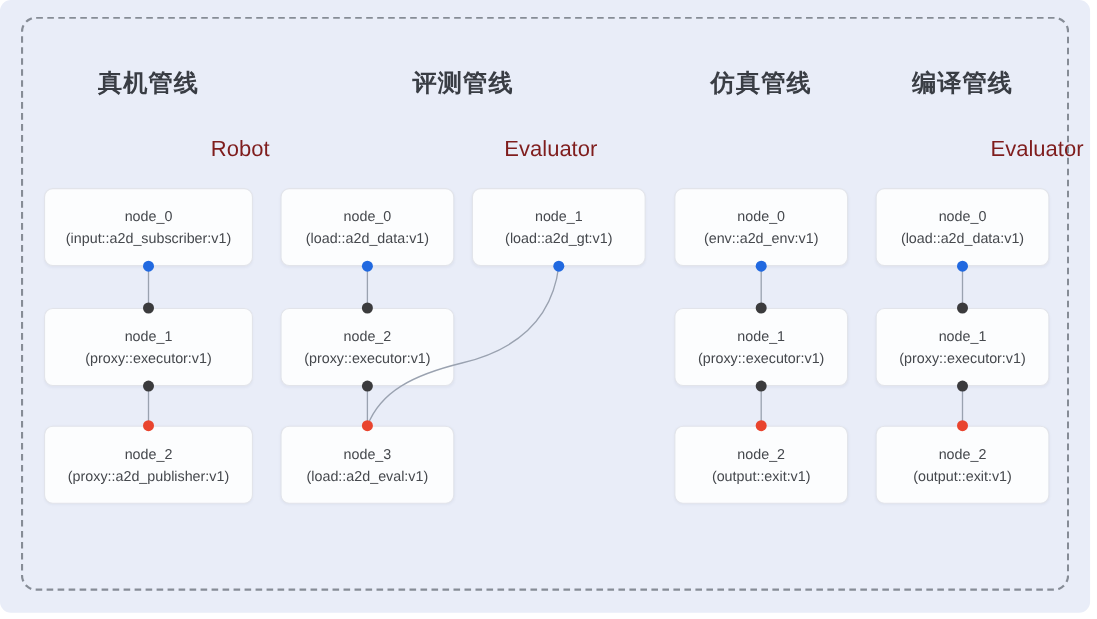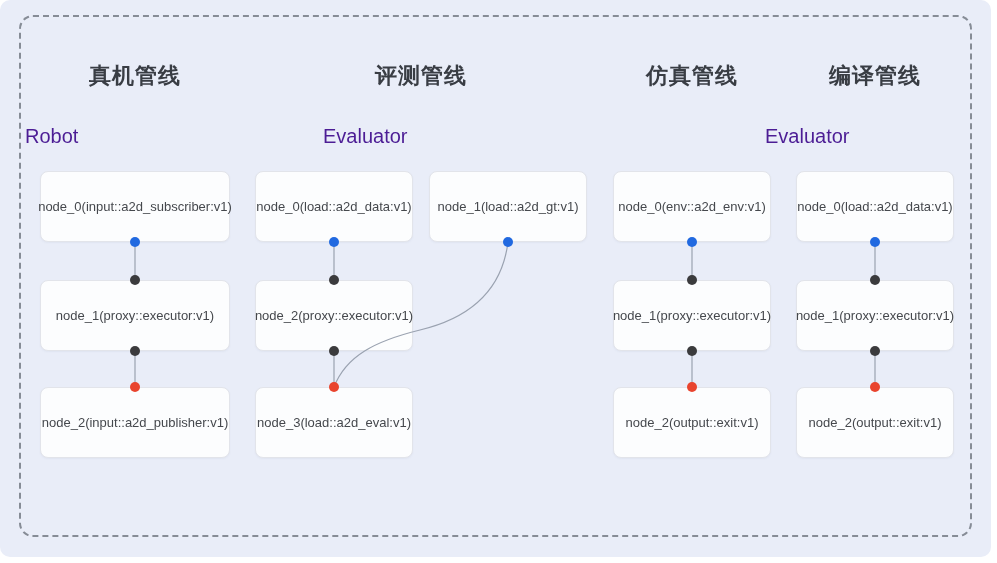--- a/index.html
+++ b/index.html
@@ -36,35 +36,35 @@
     font-size: 22px;
     font-weight: 700;
     color: #393d44;
     line-height: 26px;
     letter-spacing: 1px;
   }
   .title-en {
     position: absolute;
     top: 121px; height: 30px;
     width: 220px;
-    text-align: left;
+    text-align: right;
     font-size: 20px;
     font-weight: 400;
-    color: #4c1d95;
+    color: #7f1d1d;
     line-height: 30px;
   }
   .node-card {
     position: absolute;
     height: 71px;
     background: #fcfdfe;
     border: 1px solid #e2e4ea;
     border-radius: 8px;
     box-shadow: 0 1px 2px rgba(90,100,130,0.06);
     display: flex;
-    flex-direction: row;
+    flex-direction: column;
     align-items: center;
     justify-content: center;
   }
   .node-name, .node-type {
     font-size: 13px;
     line-height: 20px;
     color: #45484d;
     text-align: center;
     white-space: nowrap;
   }
@@ -103,21 +103,21 @@
   <div class="node-card col-robot row-1">
     <div class="node-name">node_0</div>
     <div class="node-type">(input::a2d_subscriber:v1)</div>
   </div>
   <div class="node-card col-robot row-2">
     <div class="node-name">node_1</div>
     <div class="node-type">(proxy::executor:v1)</div>
   </div>
   <div class="node-card col-robot row-3">
     <div class="node-name">node_2</div>
-    <div class="node-type">(input::a2d_publisher:v1)</div>
+    <div class="node-type">(proxy::a2d_publisher:v1)</div>
   </div>
 
   <div class="node-card col-eval-a row-1">
     <div class="node-name">node_0</div>
     <div class="node-type">(load::a2d_data:v1)</div>
   </div>
   <div class="node-card col-eval-b row-1">
     <div class="node-name">node_1</div>
     <div class="node-type">(load::a2d_gt:v1)</div>
   </div>

